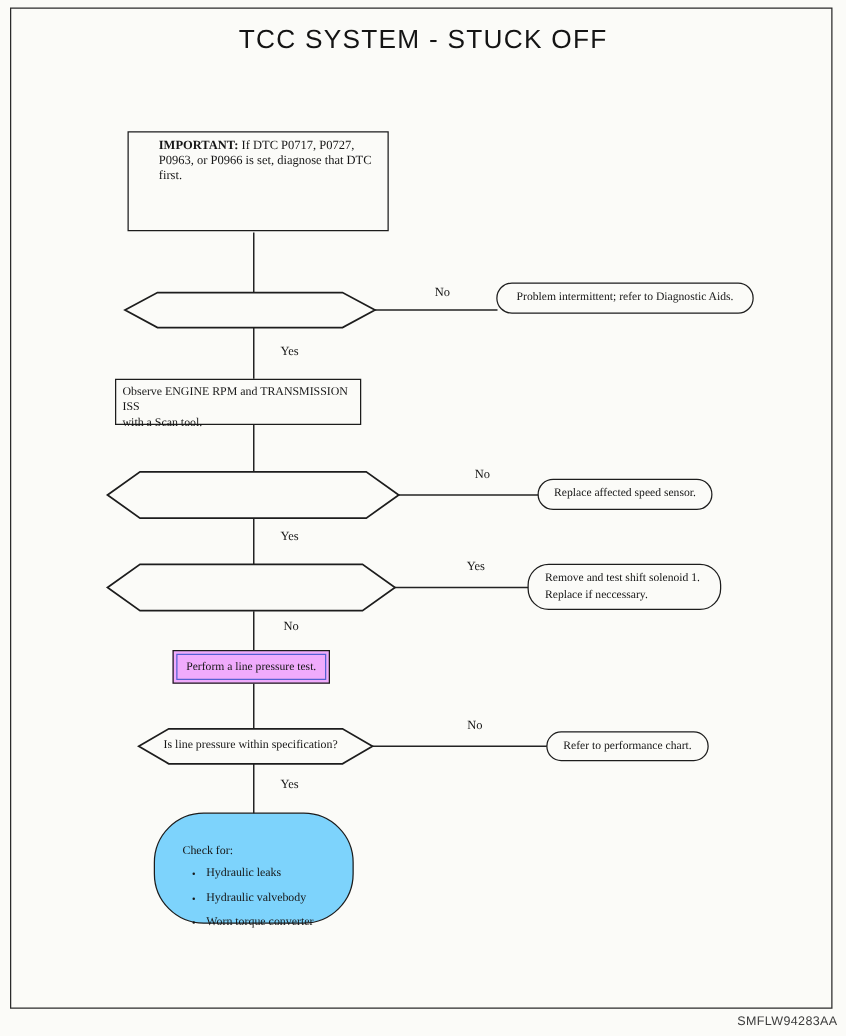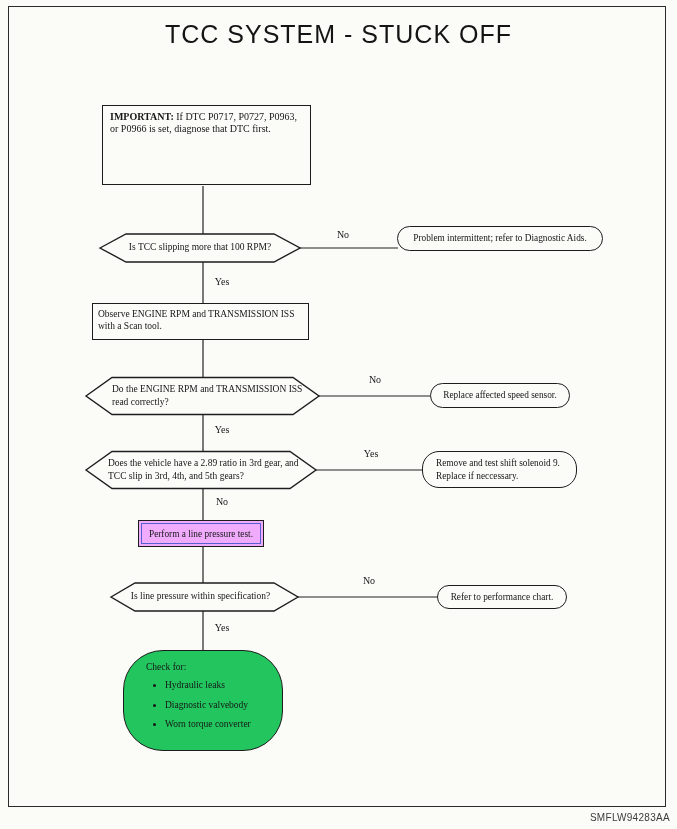--- a/index.html
+++ b/index.html
@@ -13,29 +13,29 @@
     overflow:hidden;
   }
   .frame{
     position:absolute;left:8px;top:6px;width:656px;height:799px;
     border:1.5px solid #2b2b2b;
   }
   .title{
     position:absolute;left:0;right:0;top:20px;
     text-align:center;
     font-family:"Liberation Sans","DejaVu Sans",sans-serif;
-    font-size:25px;letter-spacing:1px;color:#141414;
+    font-size:21px;letter-spacing:1px;color:#141414;
   }
   svg.lines{position:absolute;left:0;top:0;}
   .abs{position:absolute;}
   
   .important-box{
     left:102px;top:105px;width:209px;height:80px;
     border:1.8px solid #1c1c1c;background:#fbfbf8;
-    box-sizing:border-box;padding:5px 6px 4px 7px;
+    box-sizing:border-box;padding:5px 6px 4px 24px;
     font-size:10px;line-height:1.22;
   }
   .important-box .lead b{font-weight:bold;}
   .important-box ul{margin:6px 0 0;padding-left:24px;list-style:disc;}
   .important-box li{margin-bottom:7px;}
   
   .hexlbl{
     display:flex;align-items:center;
     font-size:9.5px;line-height:1.4;color:#151515;
     white-space:pre-line;
@@ -61,26 +61,26 @@
     position:absolute;border:1.5px solid #1d1d1d;border-radius:13px;
     background:#fbfbf8;box-sizing:border-box;
     display:flex;align-items:center;justify-content:center;
     text-align:center;font-size:9.3px;line-height:1.35;
   }
   .stadium.leftalign{
     justify-content:flex-start;text-align:left;padding-left:13px;
     white-space:pre-line;border-radius:17px;
   }
   
-  .lbl{position:absolute;font-size:10px;color:#151515;text-align:center;width:34px;}
+  .lbl{position:absolute;font-size:10px;color:#151515;text-align:right;width:34px;}
   
   .check-stadium{
-    left:123px;top:650px;width:160px;height:101px;
-    border:1.7px solid #1c1c1c;border-radius:40px;background:#22c55e;
-    box-sizing:border-box;padding:11px 6px 0 22px;
+    left:123px;top:650px;width:160px;height:89px;
+    border:1.7px solid #1c1c1c;border-radius:40px;background:#7dd3fc;
+    box-sizing:border-box;padding:25px 6px 0 22px;
     font-size:9.5px;line-height:1.2;
   }
   .check-stadium ul{margin:7px 0 0;padding-left:19px;list-style:disc;}
   .check-stadium li{margin-bottom:8px;}
   .footer-code{
     position:absolute;right:7px;top:812px;
     font-family:"Liberation Sans","DejaVu Sans",sans-serif;
     font-size:10px;letter-spacing:0.3px;color:#3c3c3c;
   }
 </style>
@@ -115,54 +115,49 @@
     </g>
   </svg>
 
   <div class="abs important-box">
     <div class="lead">
       <b>IMPORTANT:</b>
       <span>If DTC P0717, P0727, P0963, or P0966 is set, diagnose that DTC first.</span>
     </div>
   </div>
 
-  <div class="abs hexlbl center" style="left:100px;top:234px;width:200px;height:28px;">Is TCC slipping more that 100 RPM?</div>
   <div class="lbl" style="left:326px;top:229px;">No</div>
   <div class="stadium" style="left:397px;top:226px;width:206px;height:25px;">Problem intermittent; refer to Diagnostic Aids.</div>
   <div class="lbl" style="left:205px;top:276px;">Yes</div>
 
-  <div class="abs rectbox" style="left:92px;top:303px;width:217px;height:37px;">Observe ENGINE RPM and TRANSMISSION ISS
+  <div class="abs rectbox" style="left:92px;top:303px;width:197px;height:37px;">Observe ENGINE RPM and TRANSMISSION ISS
 with a Scan tool.</div>
 
-  <div class="abs hexlbl" style="left:112px;top:377px;width:200px;height:38px;">Do the ENGINE RPM and TRANSMISSION ISS
-read correctly?</div>
   <div class="lbl" style="left:358px;top:374px;">No</div>
   <div class="stadium" style="left:430px;top:383px;width:140px;height:25px;">Replace affected speed sensor.</div>
   <div class="lbl" style="left:205px;top:424px;">Yes</div>
 
-  <div class="abs hexlbl" style="left:108px;top:451px;width:215px;height:38px;">Does the vehicle have a 2.89 ratio in 3rd gear, and
-TCC slip in 3rd, 4th, and 5th gears?</div>
   <div class="lbl" style="left:354px;top:448px;">Yes</div>
-  <div class="stadium leftalign" style="left:422px;top:451px;width:155px;height:37px;">Remove and test shift solenoid 9.
+  <div class="stadium leftalign" style="left:422px;top:451px;width:155px;height:37px;">Remove and test shift solenoid 1.
 Replace if neccessary.</div>
   <div class="lbl" style="left:205px;top:496px;">No</div>
 
   <div class="abs perform-outer">
     <div class="perform-inner">Perform a line pressure test.</div>
   </div>
 
   <div class="abs hexlbl center" style="left:107px;top:583px;width:187px;height:28px;">Is line pressure within specification?</div>
   <div class="lbl" style="left:352px;top:575px;">No</div>
   <div class="stadium" style="left:437px;top:585px;width:130px;height:24px;text-align:center;">Refer to performance chart.</div>
   <div class="lbl" style="left:205px;top:622px;">Yes</div>
 
   <div class="abs check-stadium">
     <div>Check for:</div>
     <ul>
       <li>Hydraulic leaks</li>
-      <li>Diagnostic valvebody</li>
+      <li>Hydraulic valvebody</li>
       <li>Worn torque converter</li>
     </ul>
   </div>
 
   <div class="footer-code">SMFLW94283AA</div>
 
 </div>
 
 </body></html>

